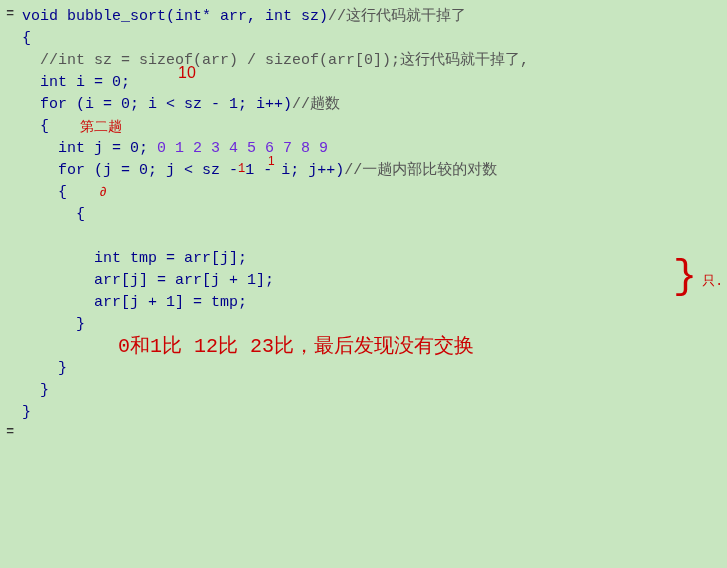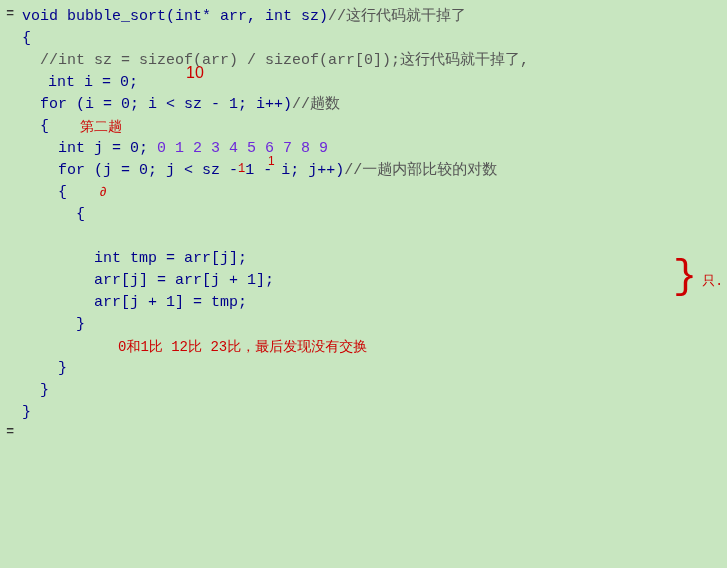--- a/index.html
+++ b/index.html
@@ -51,21 +51,21 @@
     .kw { color: #00008b; }
     .comment { color: #555; }
     
     .overlay {
       position: absolute;
       pointer-events: none;
     }
     .red-text {
       color: #cc0000;
       font-family: 'Courier New', Courier, monospace;
-      font-size: 14px;
+      font-size: 20px;
     }
     .red-hand {
       color: #cc0000;
       font-size: 13px;
       font-family: cursive, sans-serif;
     }
   </style>
 </head>
 <body>
 
@@ -79,21 +79,21 @@
   <div class="line">
     <span class="gutter"></span>
     <span class="code-text">{</span>
   </div>
 
   <div class="line">
     <span class="gutter"></span>
     <span class="code-text">  <span class="comment">//int sz = sizeof(arr) / sizeof(arr[0]);这行代码就干掉了,</span></span>
   </div>
 
-  <div class="line" style="position:relative;margin-left:8px;">
+  <div class="line" style="position:relative;">
     <span class="gutter"></span>
     <span class="code-text">  <span class="kw">int</span> i = 0;</span>
     
     <span class="overlay red-hand" style="left:178px; top:-8px; font-size:16px;">10</span>
   </div>
 
   <div class="line">
     <span class="gutter"></span>
     <span class="code-text">  <span class="kw">for</span> (i = 0; i &lt; sz - 1; i++)<span class="comment">//趟数</span></span>
   </div>

